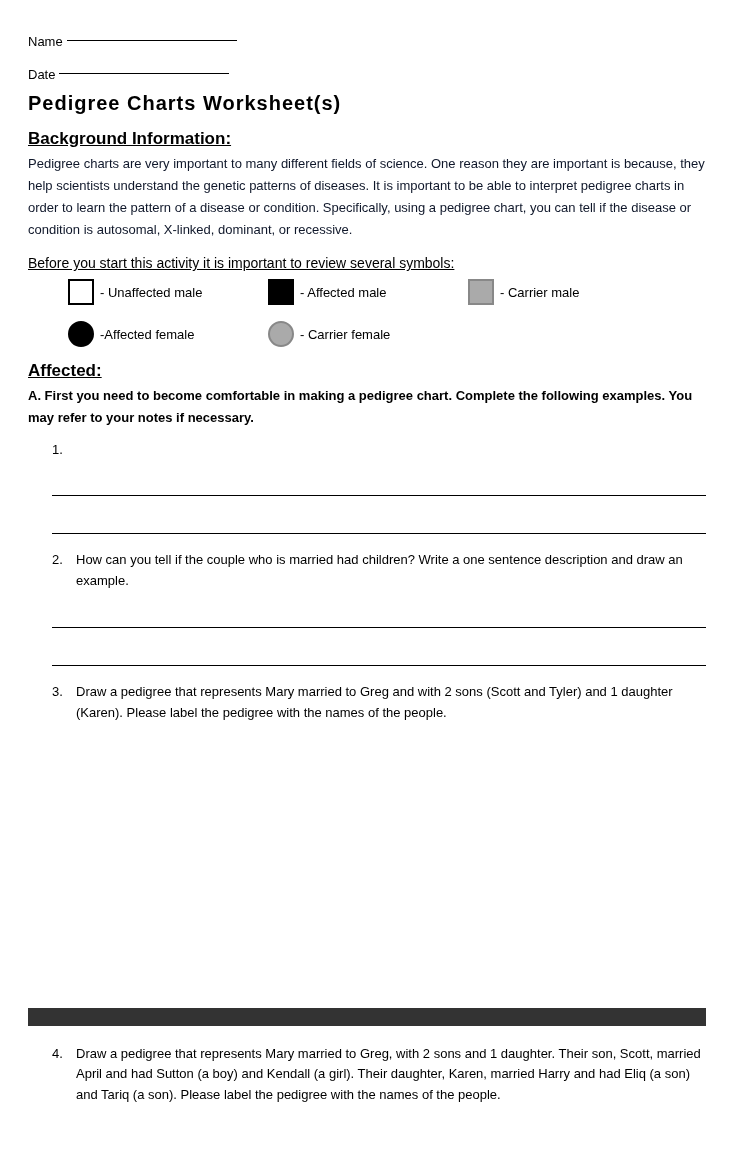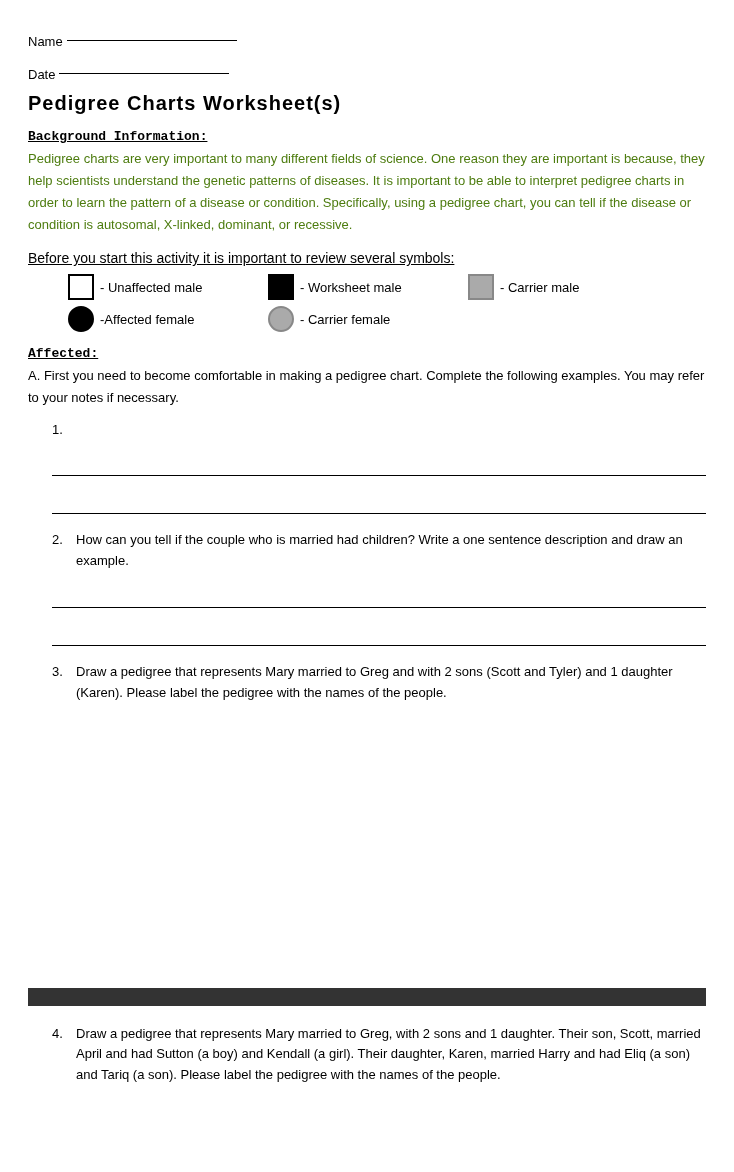--- a/index.html
+++ b/index.html
@@ -34,38 +34,37 @@
     .title {
       font-size: 20px;
       font-weight: bold;
       margin: 10px 0 14px 0;
       letter-spacing: 1px;
     }
     .section-header {
       font-weight: bold;
       text-decoration: underline;
       margin-bottom: 4px;
-      font-size: 13px;
-      font-family: Liberation Mono, monospace;
+      font-size: 17px;
     }
     .bg-info-text {
       font-size: 13px;
       line-height: 1.7;
       margin-bottom: 14px;
-      color: #4d7c0f;
+      color: #0f172a;
     }
     .symbols-header {
       font-size: 14px;
       text-decoration: underline;
       margin-bottom: 8px;
     }
     .symbols-grid {
       display: flex;
       flex-direction: column;
-      gap: 6px;
+      gap: 16px;
       margin-left: 40px;
       margin-bottom: 14px;
     }
     .symbols-row {
       display: flex;
       align-items: center;
       gap: 0;
     }
     .symbol-item {
       display: flex;
@@ -95,20 +94,21 @@
     .sym-label {
       font-size: 13px;
     }
     .procedure-section {
       margin-bottom: 10px;
     }
     .procedure-text {
       font-size: 13px;
       line-height: 1.7;
       margin-bottom: 6px;
+      font-weight: bold;
     }
     .question-block {
       margin-bottom: 10px;
     }
     .question-text {
       font-size: 13px;
       line-height: 1.6;
       margin-bottom: 6px;
       display: flex;
       gap: 4px;
@@ -163,21 +163,21 @@
 
 <div class="symbols-grid">
 
   <div class="symbols-row">
     <div class="symbol-item">
       <span class="sym-box"></span>
       <span class="sym-label">- Unaffected male</span>
     </div>
     <div class="symbol-item">
       <span class="sym-box filled"></span>
-      <span class="sym-label">- Worksheet male</span>
+      <span class="sym-label">- Affected male</span>
     </div>
     <div class="symbol-item">
       <span class="sym-box gray"></span>
       <span class="sym-label">- Carrier male</span>
     </div>
   </div>
 
   <div class="symbols-row">
     <div class="symbol-item">
       <span class="sym-circle filled"></span>

